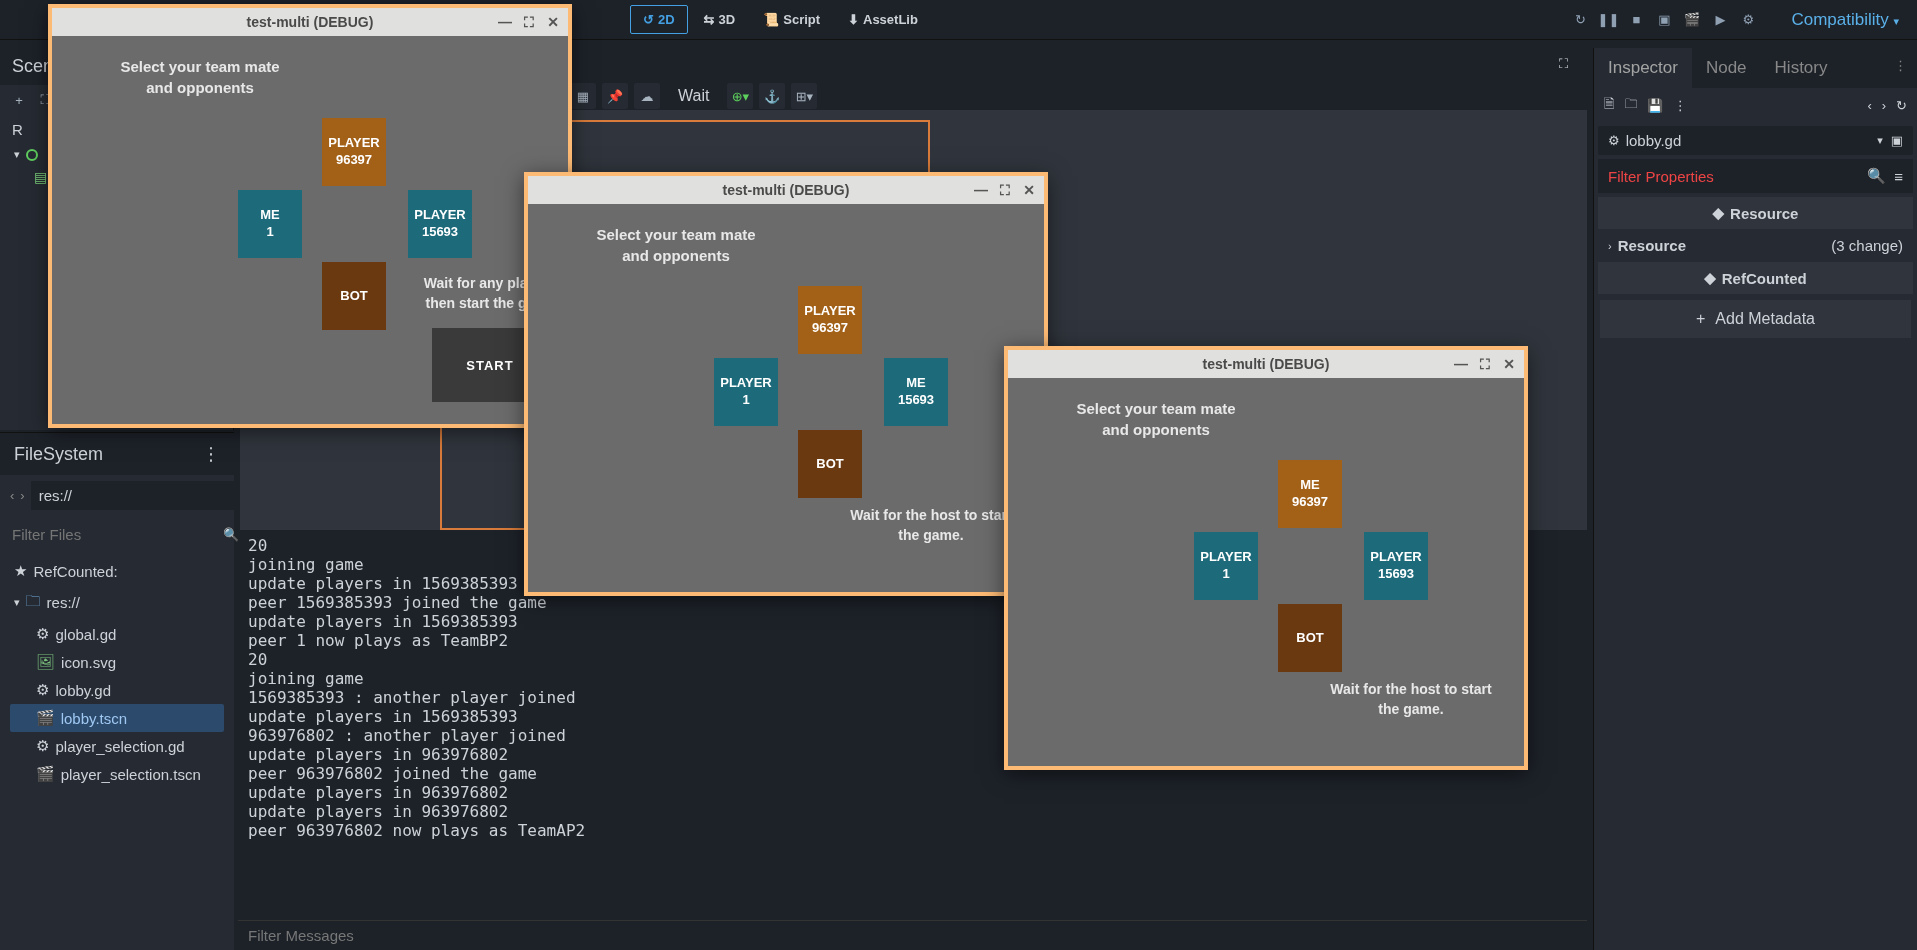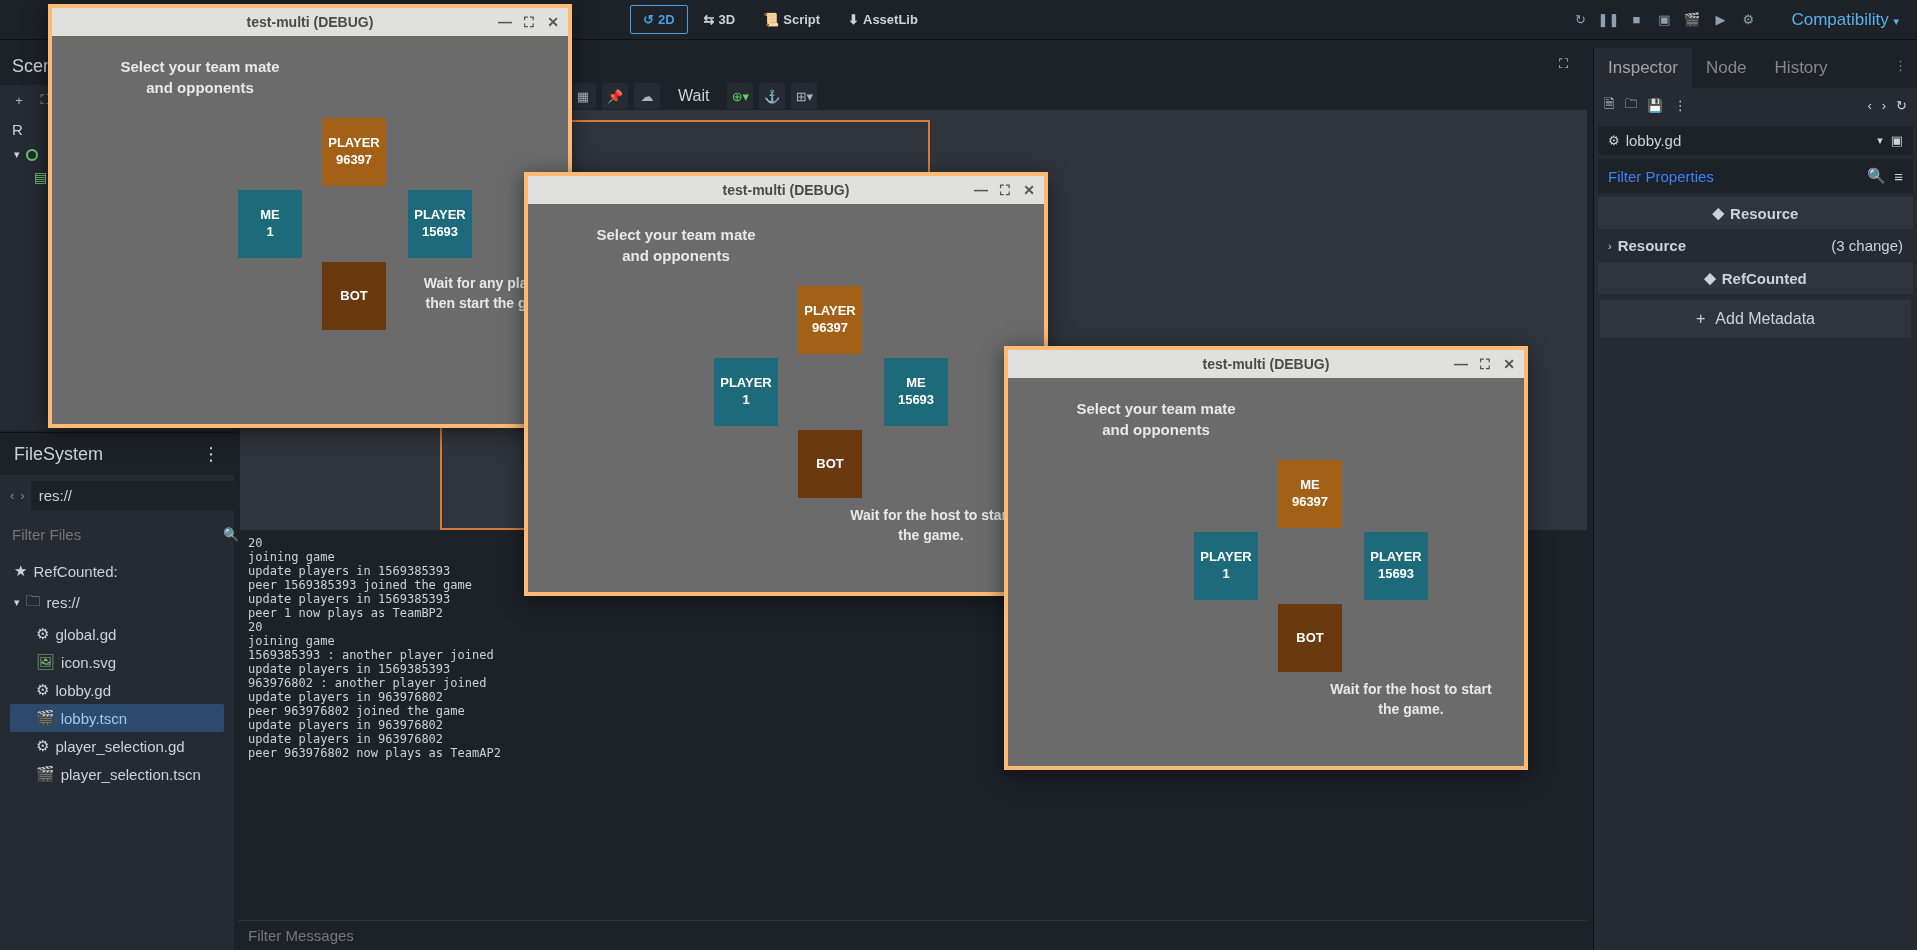--- a/index.html
+++ b/index.html
@@ -58,21 +58,21 @@
 .fs-filter input { flex: 1; background: transparent; border: none; color: #cdd2d8; padding: 4px; font-size: 15px; }
 .fs-tree { padding: 4px 10px; }
 .fs-row { display: flex; align-items: center; gap: 6px; padding: 5px 4px; font-size: 15px; }
 .fs-row.selected { background: #2c4a6b; border-radius: 2px; }
 .folder-icon { color: #6fa8dc; }
 .gear-icon { color: #cdd2d8; }
 .scene-icon { color: #9b7bd4; }
 .img-icon { color: #7bbf7b; }
 
 
-.output-panel { position: absolute; left: 238px; top: 530px; right: 330px; bottom: 0; background: #1d2229; font-family: monospace; font-size: 12px; padding: 6px 10px; color: #cdd2d8; white-space: pre; overflow: hidden; }
+.output-panel { position: absolute; left: 238px; top: 530px; right: 330px; bottom: 0; background: #1d2229; font-family: monospace; font-size: 16px; padding: 6px 10px; color: #cdd2d8; white-space: pre; overflow: hidden; }
 .output-filter { position: absolute; bottom: 0; left: 238px; right: 330px; height: 30px; background: #1d2229; border-top: 1px solid #333; padding: 4px 10px; color: #777; font-size: 15px; display:flex; align-items:center; }
 
 
 .inspector-dock { position: absolute; top: 48px; right: 0; width: 324px; bottom: 0; background: #262b33; border-left: 1px solid #111; }
 .insp-tabs { display: flex; background: #1d2229; }
 .insp-tab { padding: 10px 14px; font-size: 17px; color: #888; }
 .insp-tab.active { color: #a3a3a3; background: #262b33; }
 .insp-toolbar { display: flex; gap: 10px; padding: 6px 10px; align-items: center; }
 .insp-script-row { display: flex; align-items: center; padding: 6px 10px; background: #1d2229; margin: 4px; border-radius: 2px; }
 .insp-script-row .scriptname { flex: 1; font-size: 15px; }
@@ -230,21 +230,21 @@
     <span>›</span>
     <span>↻</span>
   </div>
   <div class="insp-script-row">
     <span style="margin-right:6px">⚙</span>
     <span class="scriptname">lobby.gd</span>
     <span class="chev">▾</span>
     <span style="margin-left:8px">▣</span>
   </div>
   <div class="filter-props">
-    <span style="flex:1;color:#3b82f6">Filter Properties</span>
+    <span style="flex:1;color:#ef4444">Filter Properties</span>
     <span>🔍</span>
     <span style="margin-left:8px">≡</span>
   </div>
   <div class="cat-header">◆ <span>Resource</span></div>
   <div class="prop-row">
     <span class="caret chev">›</span>
     <span class="label">Resource</span>
     <span class="changes">(3 change)</span>
   </div>
   <div class="cat-header">◆ <span>RefCounted</span></div>
@@ -277,20 +277,21 @@
         </div>
       <div class="player-card card-player" style="top:72px;left:226px">
           <span>PLAYER</span>
           <span>15693</span>
         </div>
       <div class="player-card card-bot" style="top:144px;left:140px">
           <span>BOT</span>
         </div>
       <div class="waitmsg" style="position:absolute;top:156px;left:230px;width:160px">Wait for any players,
 then start the game.</div>
+      <div class="start-btn" style="position:absolute;top:210px;left:250px">START</div>
     </div>
   </div>
 </div>
 
 <div class="game-window" style="top:172px;left:524px;width:524px;height:424px">
   <div class="game-titlebar">
     <span>test-multi (DEBUG)</span>
     <div class="wbtns">
       <div class="wbtn">—</div>
       <div class="wbtn">⛶</div>

